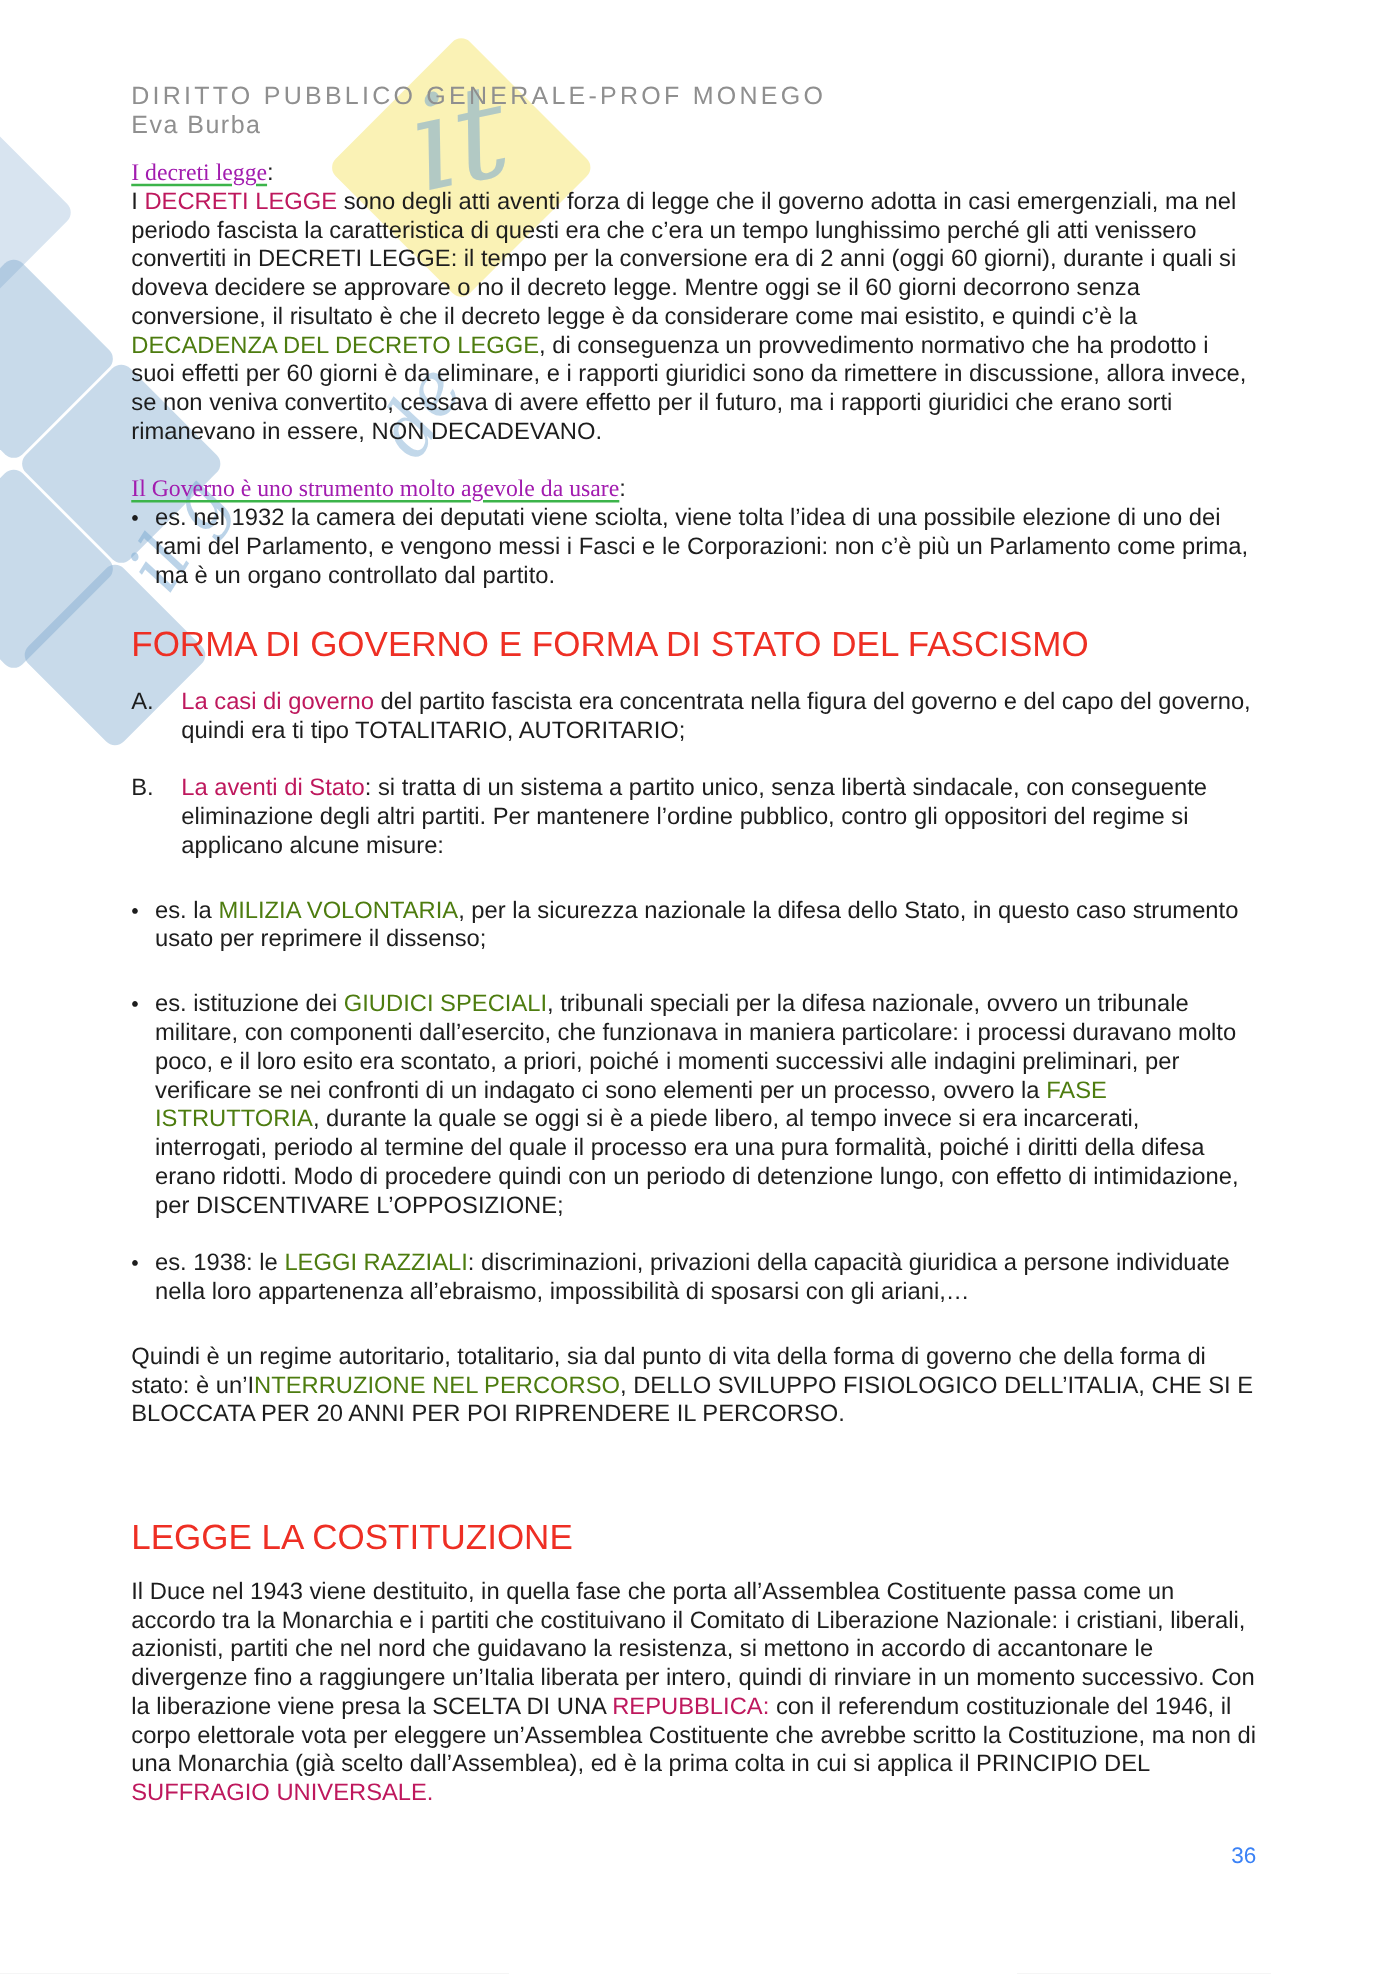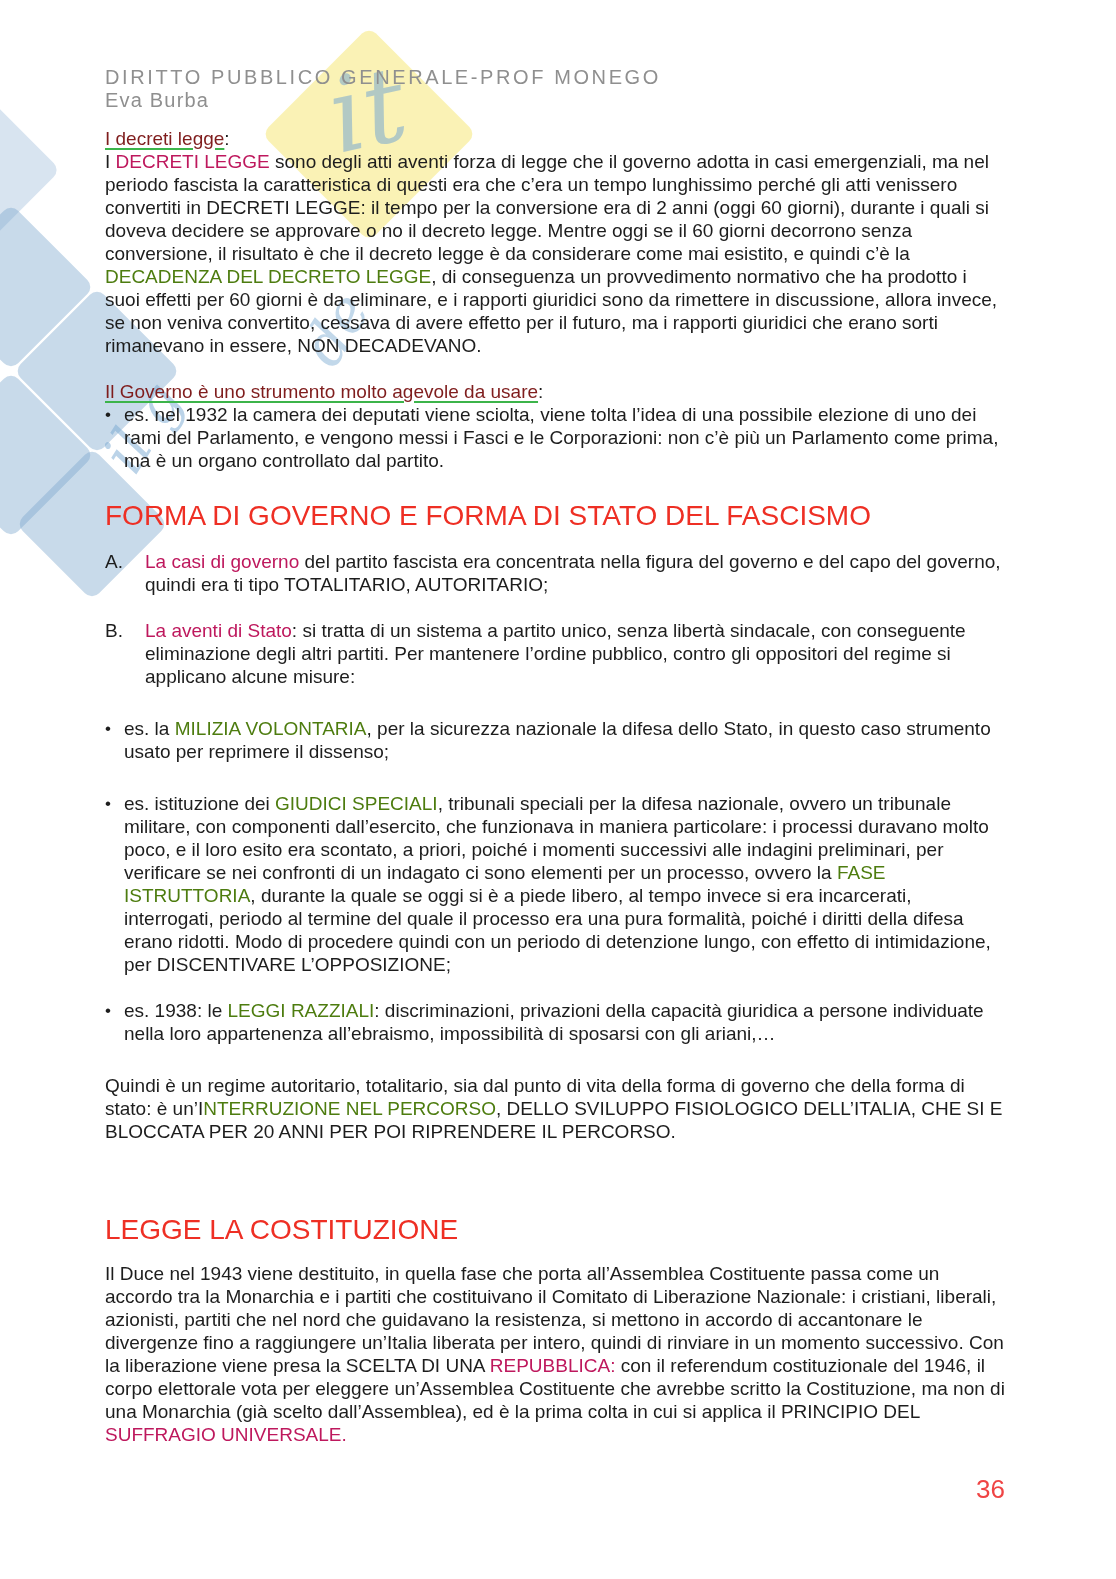--- a/index.html
+++ b/index.html
@@ -43,44 +43,45 @@
   .hdr .left{letter-spacing:2.6px;}
   .hdr .right{letter-spacing:1.2px;}
   .content{font-size:19px;line-height:23px;}
   .block{margin:0;}
   .gap-line{margin-top:23px;}
   .gap-med{margin-top:29px;}
   .gap-section{margin-top:31px;}
   .gap-xl{margin-top:74px;}
   .green-heading{}
   .c-greenu{
-    color:#7f1d1d;
+    color:#a21caf;
     text-decoration:underline;
     text-decoration-color:#3cb44a;
     text-decoration-thickness:1.5px;
     text-underline-offset:3px;
+    font-family:Liberation Serif, serif;
   }
   .c-salmon{color:#be185d;}
   .c-blue{color:#4d7c0f;}
   .red-heading{
     color:#ee2f24;
     font-size:28px;line-height:25px;
     margin-bottom:22px;
   }
   .red-heading.gap-xl{margin-bottom:20px;}
   .bullet{display:flex;}
   .bdot{flex:none;width:19px;font-size:17px;}
   .btxt{flex:1;}
   .lettered{display:flex;}
   .lmark{flex:none;width:40px;}
   .ltxt{flex:1;}
   .pagenum{
     position:absolute;z-index:1;
     top:1474px;right:111px;
-    color:#ef4444;font-size:26px;
+    color:#3b82f6;font-size:18px;
   }
 </style>
 </head>
 <body>
 
 <div class="page">
 
   <div class="wm wm-diamond wm-yellow"></div>
   <div class="wm wm-diamond wm-blue wm-b5"></div>
   <div class="wm wm-diamond wm-blue wm-b1"></div>

